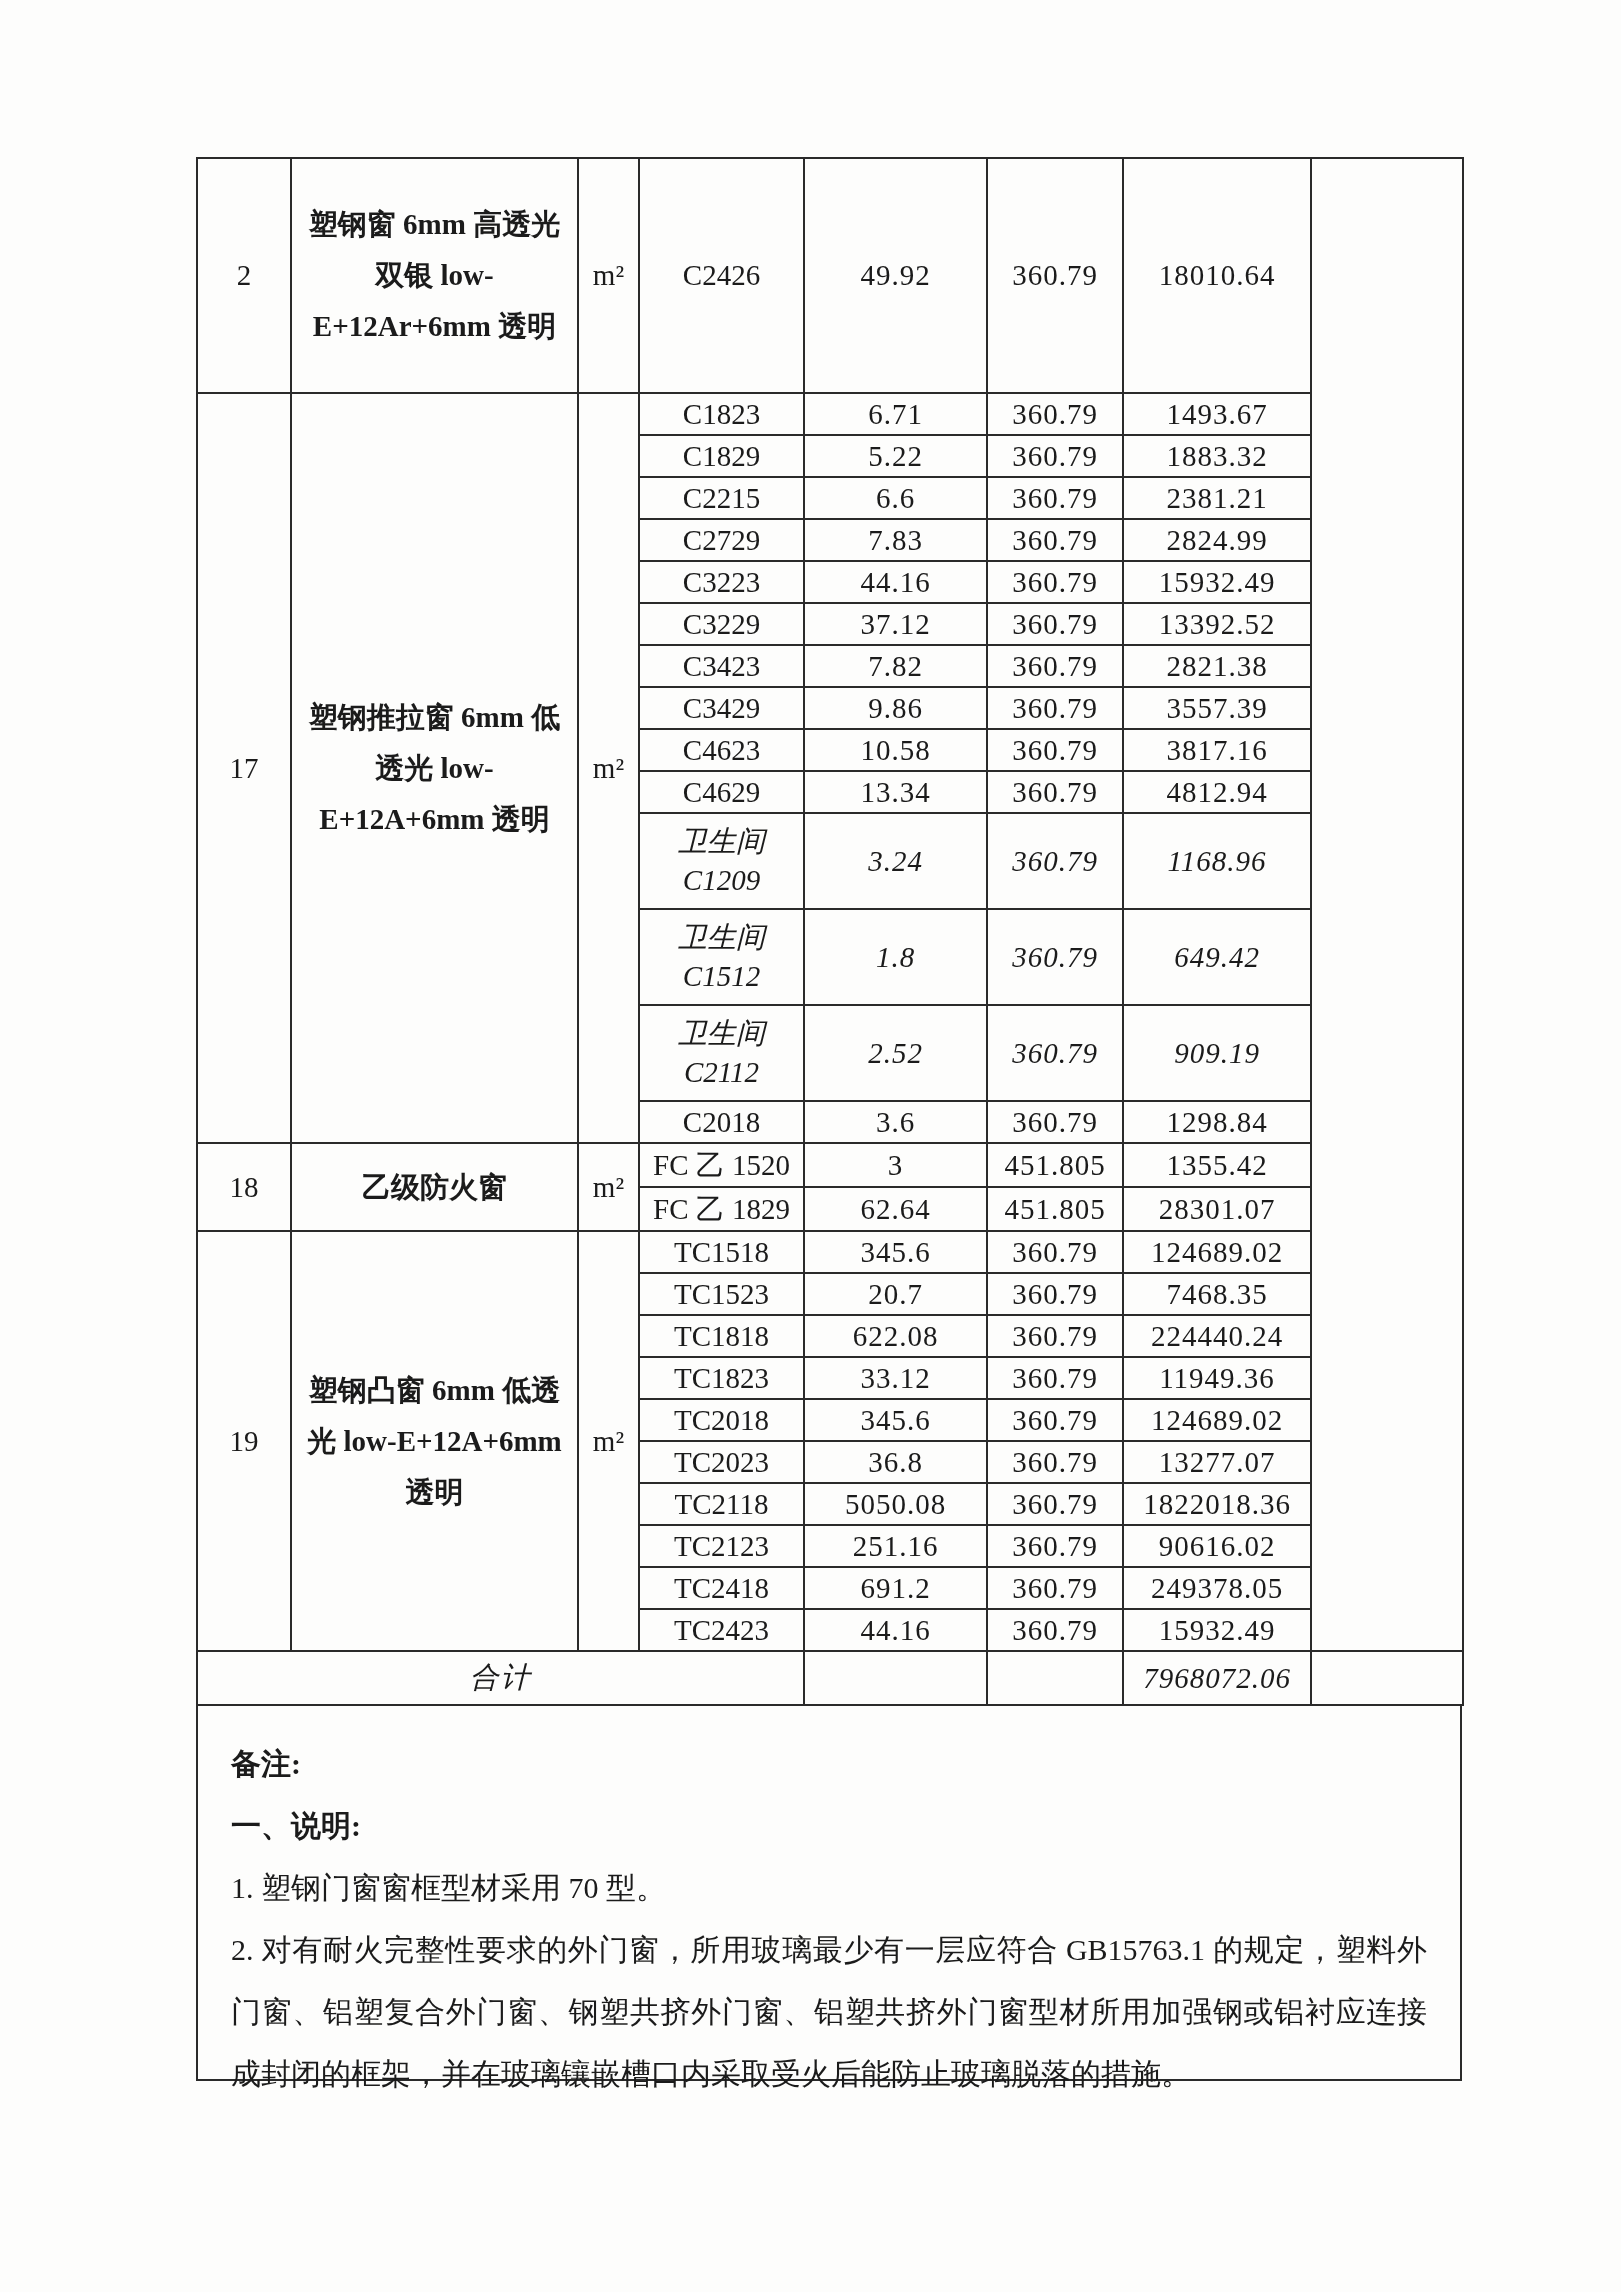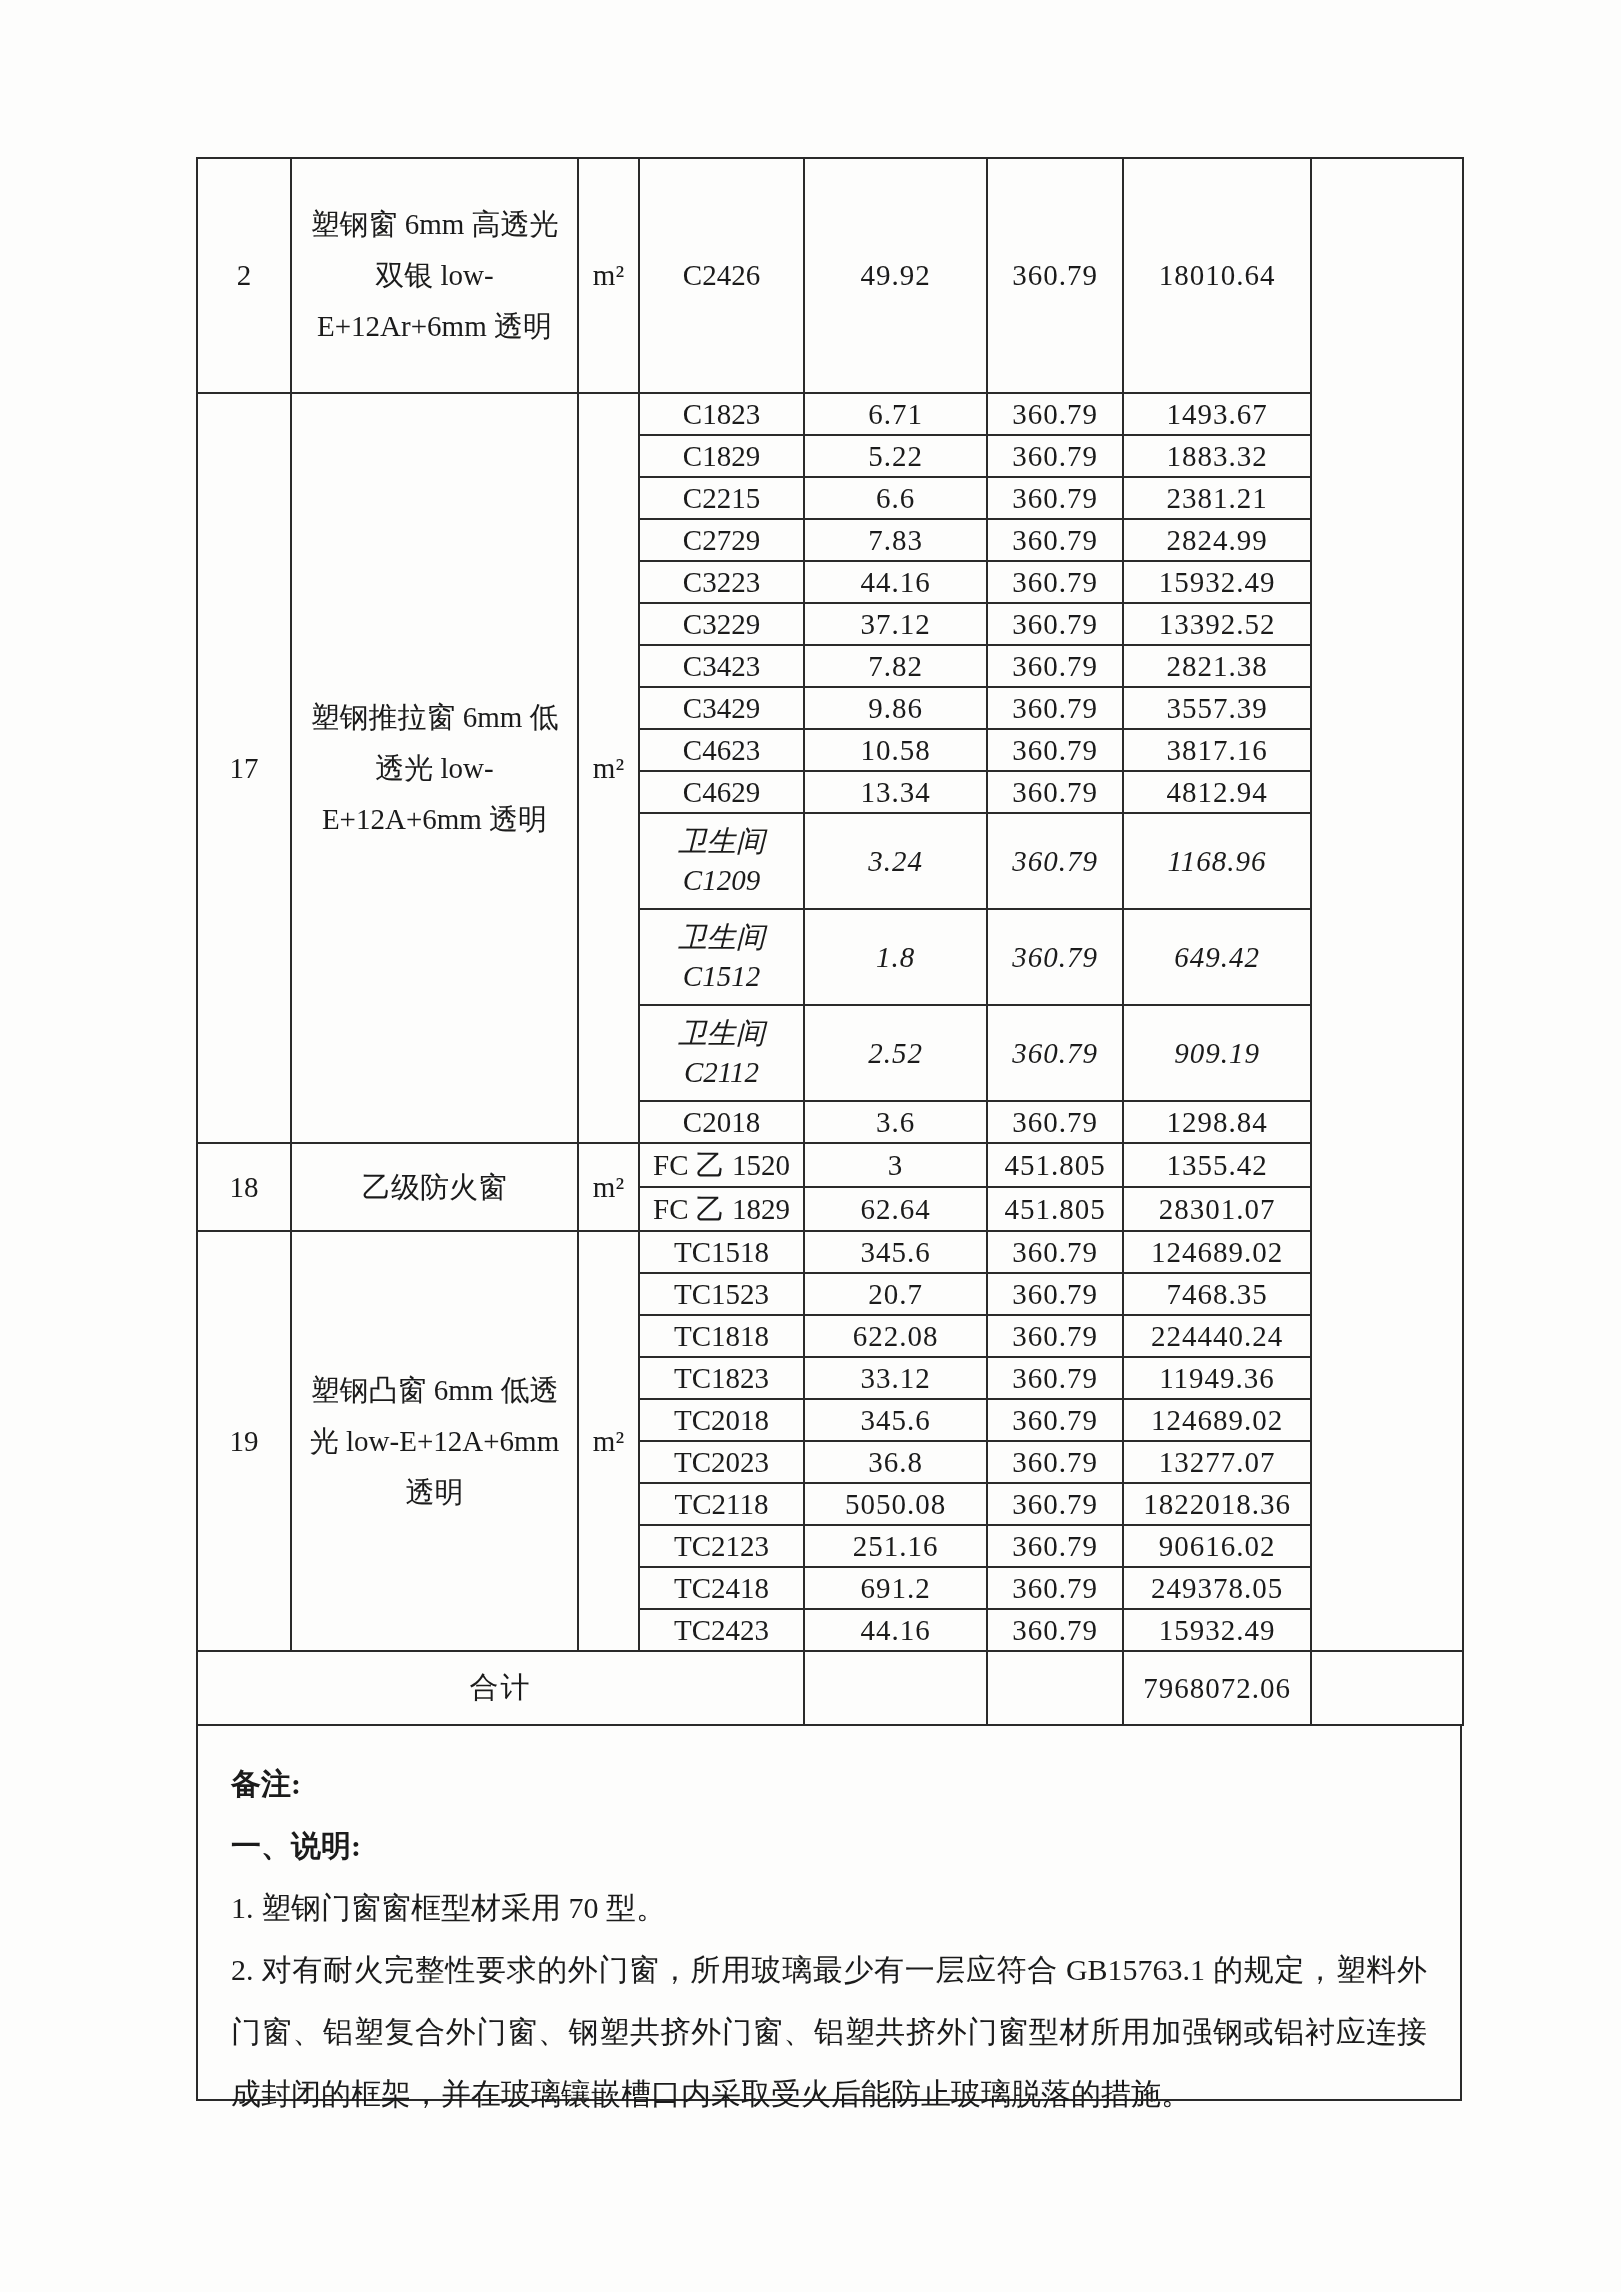--- a/index.html
+++ b/index.html
@@ -24,28 +24,29 @@
     text-align:center;
     vertical-align:middle;
     font-size:29px;
     padding:0 5.9px;
     overflow:hidden;
   }
   
   tr.h16{height:235px;}
   tr.hs{height:42px;}
   tr.hw{height:96px;font-style:italic;}
-  tr.hsum{height:74px;}
+  tr.hsum{height:54px;font-style:italic;}
   tr.h18{height:44px;}
 
   td.desc{
     font-size:30px;
     line-height:51px;
     padding:0 13.7px;
     text-align:center;
+    font-weight:bold;
   }
   td.model{font-size:28px;line-height:39px;}
   td.num{font-size:28px;letter-spacing:1px;}
   td.no{font-size:29px;}
   td.unit{font-size:27.4px;}
   td.sum-label{font-size:32px;letter-spacing:2px;}
   td.remark-col{background:transparent;}
 
   
   .remarks{

